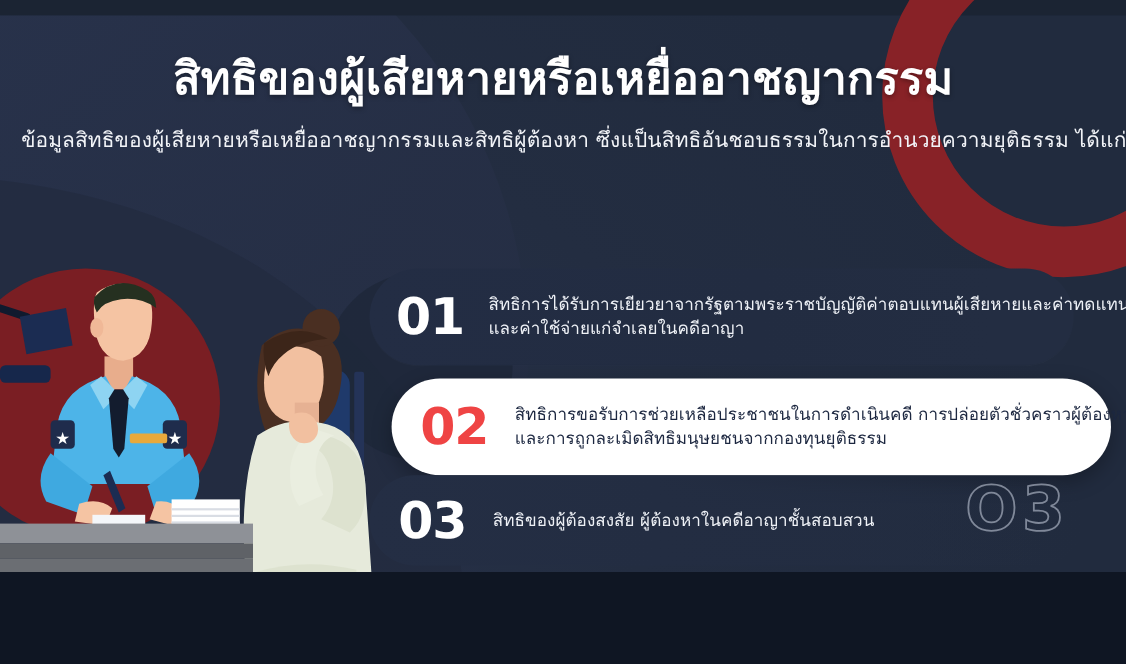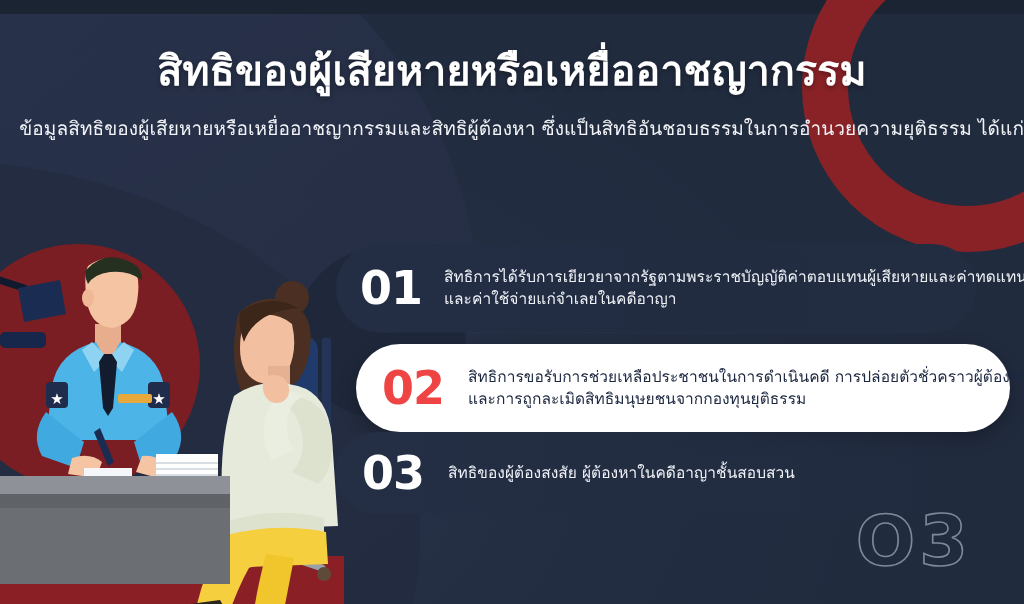--- a/index.html
+++ b/index.html
@@ -6,21 +6,21 @@
 
   html,body{
     width:1024px; height:604px;
     background:#0f1623;
     font-family:"DejaVu Sans","Liberation Sans",sans-serif;
     overflow:hidden;
   }
 
   #infographic{
     position:relative;
-    width:1024px; height:604px;
+    width:1024px; height:520px;
     overflow:hidden;
     background:#232d41;
   }
 
   
   .bg-base{
     position:absolute; inset:0;
     background:
       radial-gradient(ellipse 780px 520px at 18% 78%, #27324a 0%, #232d41 55%, #212b3e 100%),
       linear-gradient(160deg,#26304a 0%,#222c40 42%,#1f283a 100%);
@@ -159,21 +159,21 @@
   .card1 .card-text{ margin-left:22px; color:#eef1f6; padding-right:26px; }
   .card2 .card-text{ margin-left:24px; color:#1c2740; padding-right:26px; }
   .card3 .card-text{ margin-left:24px; color:#eef1f6; padding-right:26px; }
 
   .card-text .ln{ display:block; white-space:nowrap; }
 
   
   .watermark{
     position:absolute;
     right:52px; bottom:28px;
-    font-size:70px;
+    font-size:56px;
     font-weight:bold;
     letter-spacing:4px;
     line-height:1;
     color:transparent;
     -webkit-text-stroke:1.6px rgba(205,214,228,.55);
     z-index:6;
     font-family:"DejaVu Sans","Liberation Sans",sans-serif;
   }
 </style>
 </head>

